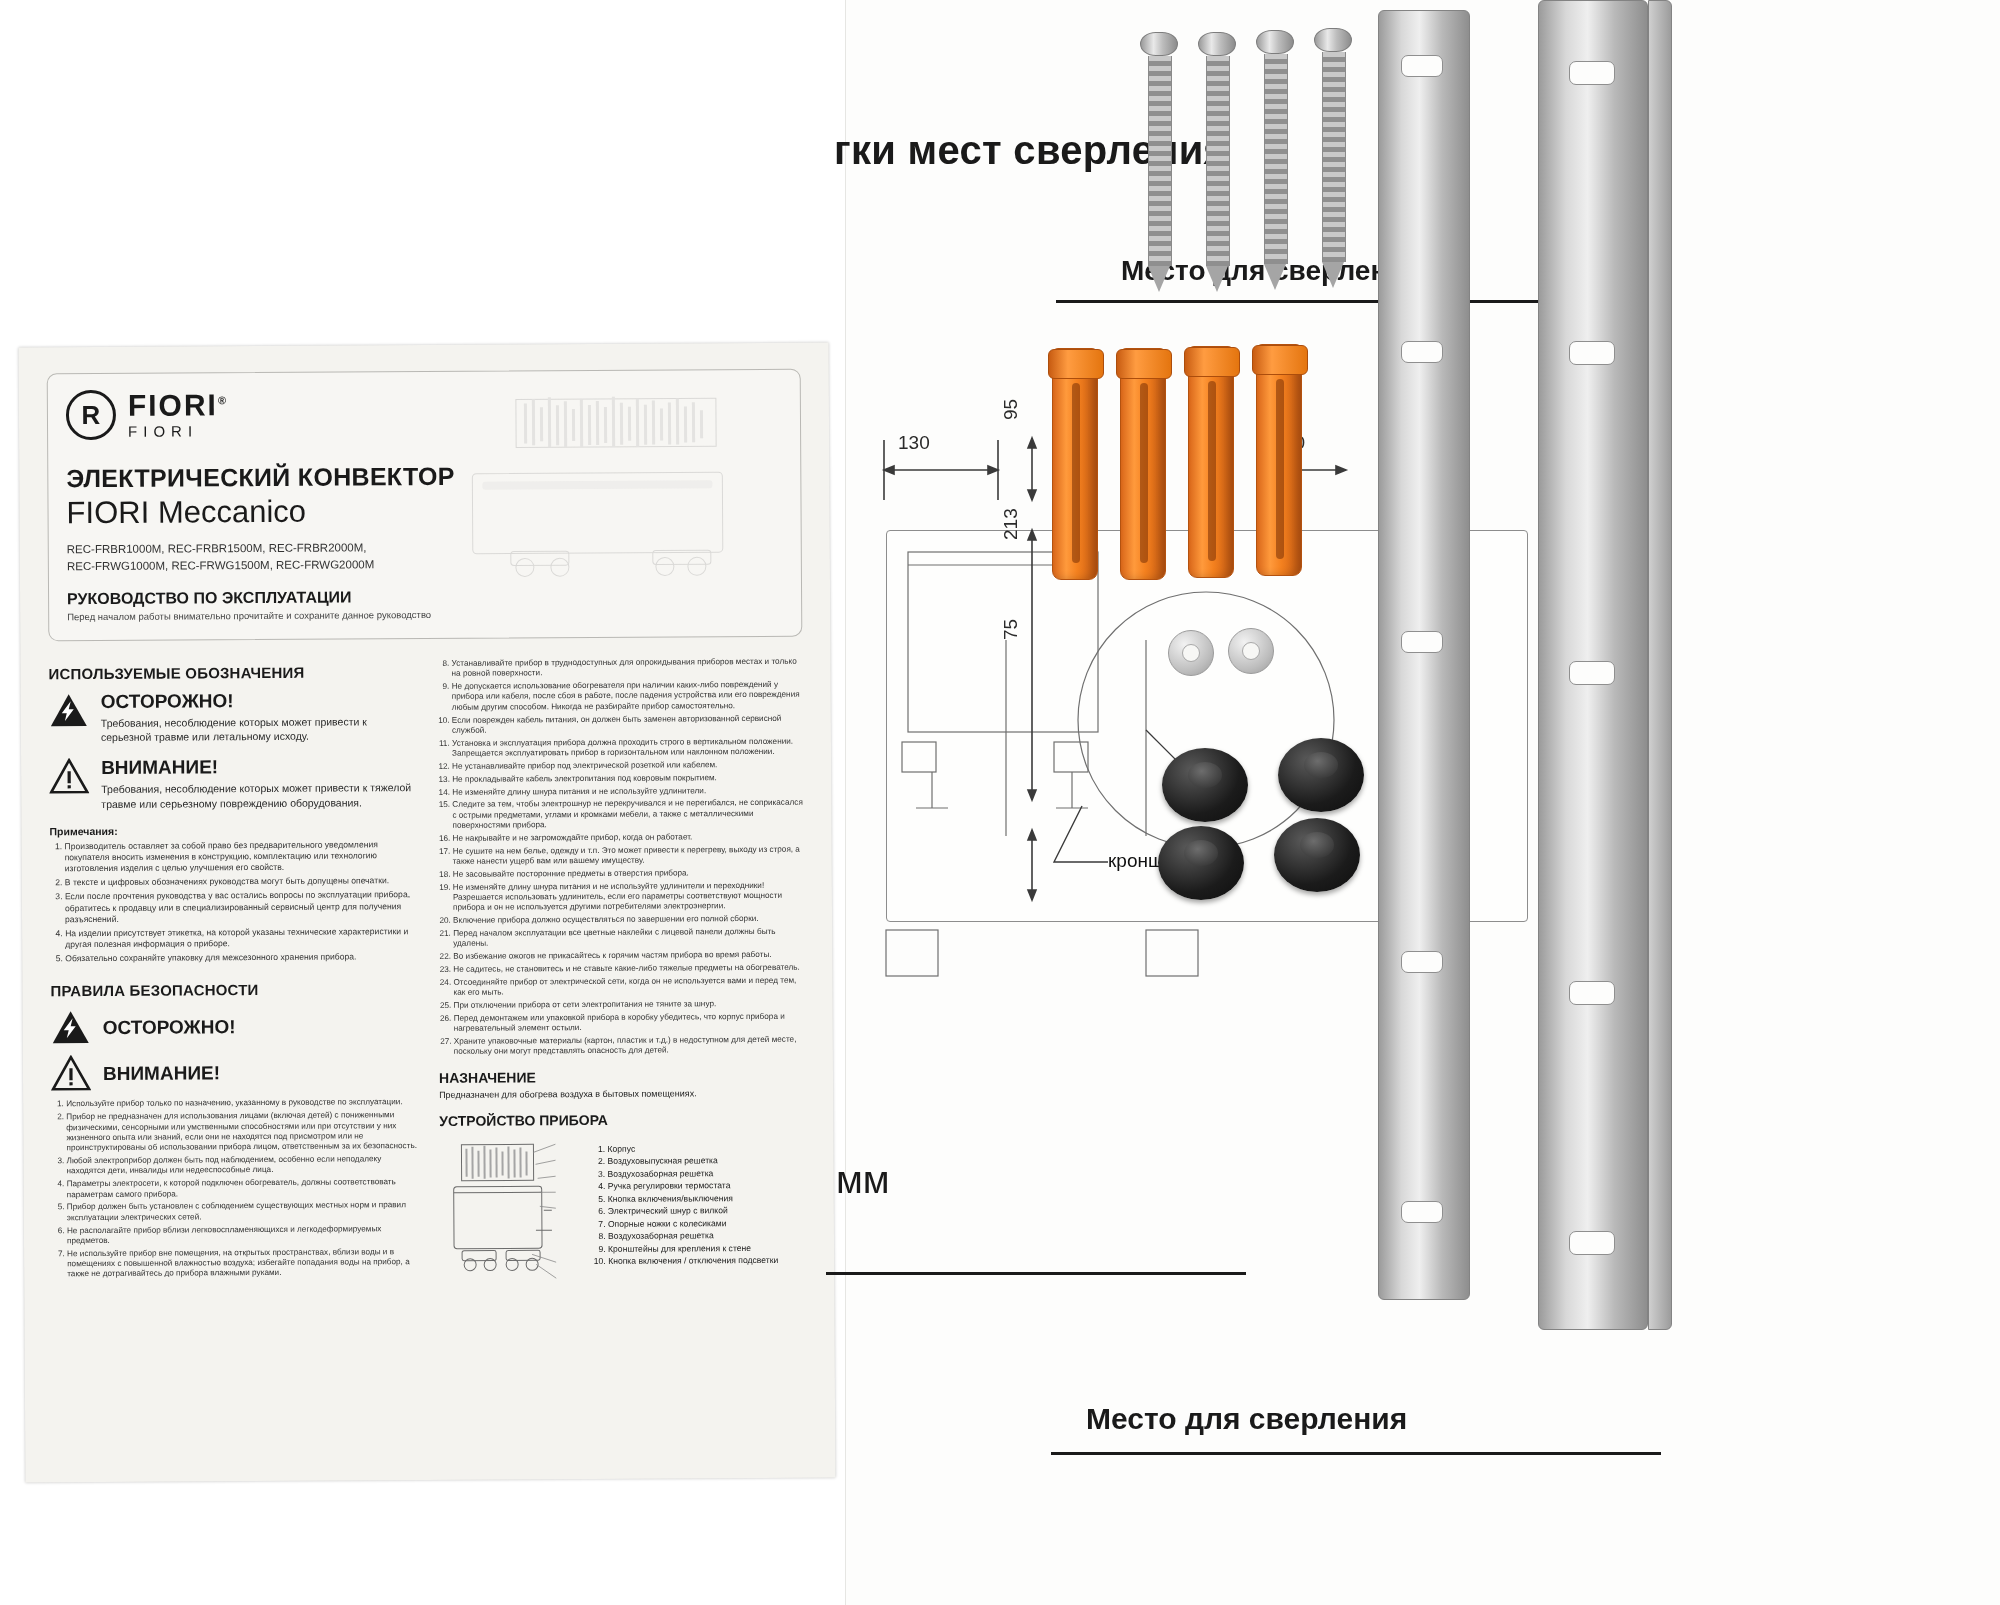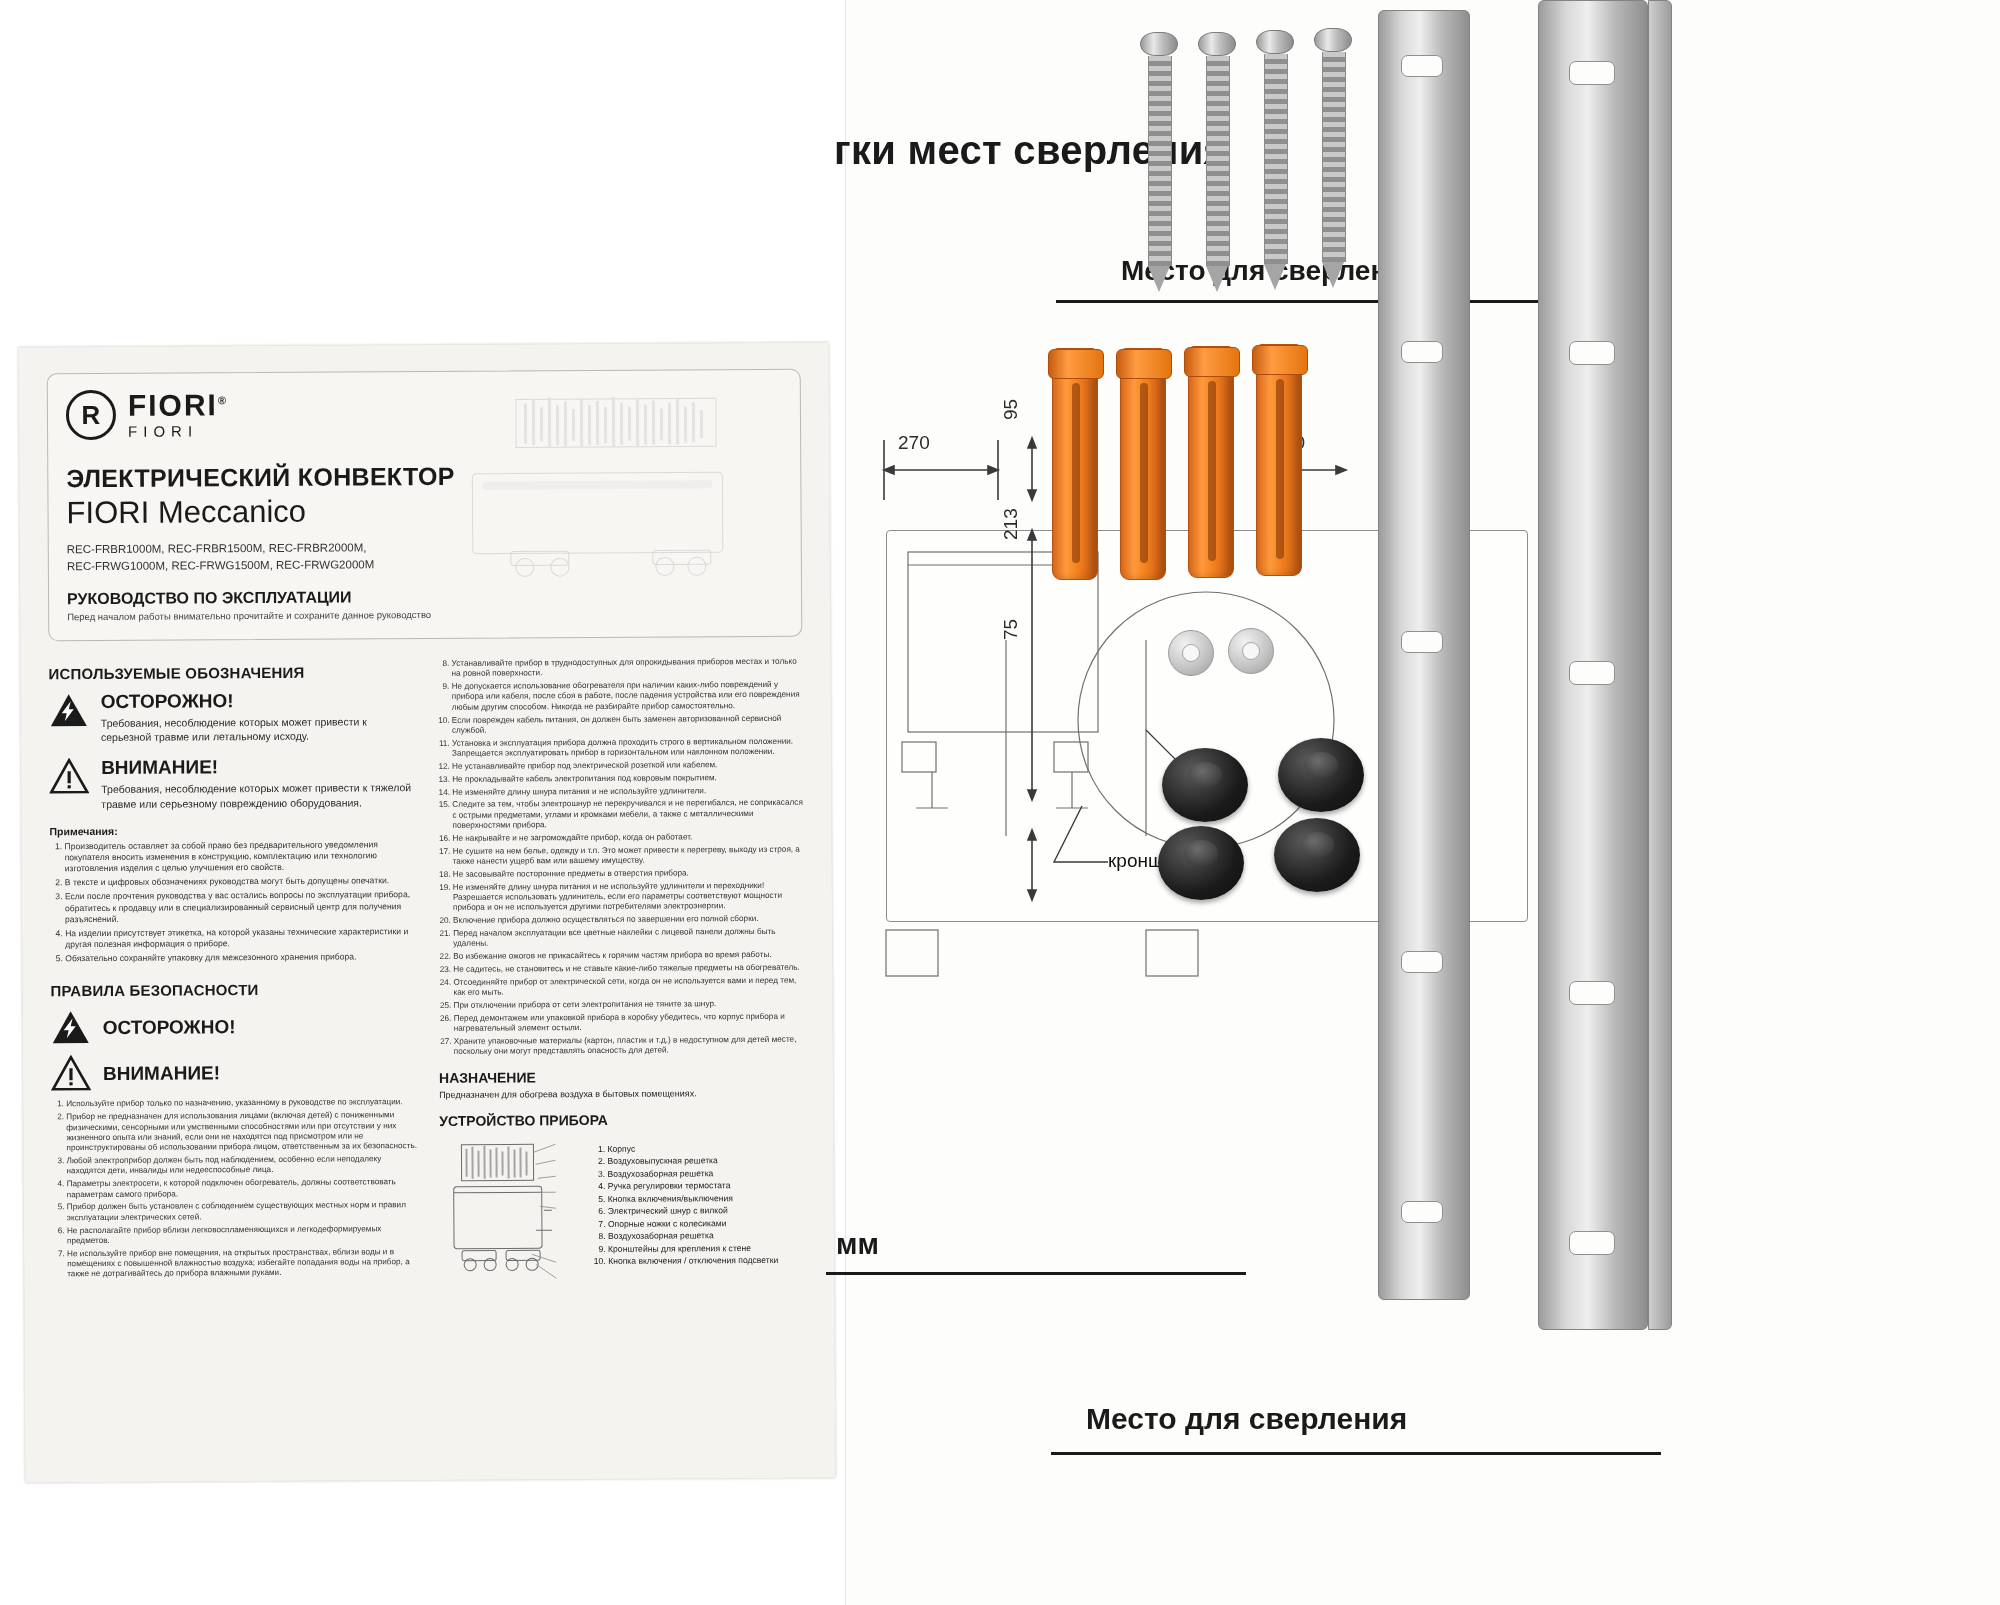--- a/index.html
+++ b/index.html
@@ -59,21 +59,21 @@
 
   
   #sheet{
     position:absolute;left:845px;top:0;width:1155px;height:1605px;background:#fdfdfc;
     border-left:1px solid #e6e6e3;
   }
   .sheet-txt{position:absolute;font-weight:bold;color:#1a1a1a;}
   #t-top{left:-12px;top:128px;font-size:40px;letter-spacing:.3px;}
   #t-mid{left:275px;top:255px;font-size:28px;}
   #t-bottom{left:240px;top:1402px;font-size:30px;}
-  #t-mm{left:-10px;top:1228px;font-size:29px;font-weight:bold;}
+  #t-mm{left:-10px;top:1158px;font-size:39px;font-weight:normal;}
   .rule{position:absolute;height:3px;background:#1a1a1a;}
   #r-top{left:210px;top:300px;width:590px;}
   #r-bottom{left:205px;top:1452px;width:610px;}
   #r-mm{left:-20px;top:1272px;width:420px;}
 
   .dashed-box{
     position:absolute;left:40px;top:530px;width:640px;height:390px;
     border:1.5px solid #8d8d8d;border-radius:4px;background:rgba(255,255,255,.35);
   }
   .dim-txt{position:absolute;font-size:19px;color:#2b2b2b;}
@@ -400,21 +400,21 @@
       <polygon points="186,800 182,790 190,790" fill="#3a3a3a"></polygon>
       <line x1="186" y1="830" x2="186" y2="900"></line>
       <polygon points="186,830 182,840 190,840" fill="#3a3a3a"></polygon>
       <polygon points="186,900 182,890 190,890" fill="#3a3a3a"></polygon>
 
       <path d="M236 806 L208 862 L262 862" stroke-width="1.4"></path>
       <path d="M300 730 L360 790" stroke-width="1.2"></path>
     </g>
   </svg>
 
-  <div class="dim-txt" style="left:52px;top:432px">270</div>
+  <div class="dim-txt" style="left:52px;top:432px">130</div>
   <div class="dim-txt" style="left:154px;top:420px;transform:rotate(-90deg);transform-origin:left top">95</div>
   <div class="dim-txt" style="left:154px;top:540px;transform:rotate(-90deg);transform-origin:left top">213</div>
   <div class="dim-txt" style="left:154px;top:640px;transform:rotate(-90deg);transform-origin:left top">75</div>
   <div class="dim-txt" style="left:438px;top:432px">70</div>
   <div class="callout" style="left:262px;top:850px">кронштейн</div>
 
   <div class="screw" style="left:300px;top:32px">
     <div class="head"></div>
     <div class="shaft"></div>
     <div class="tip"></div>

